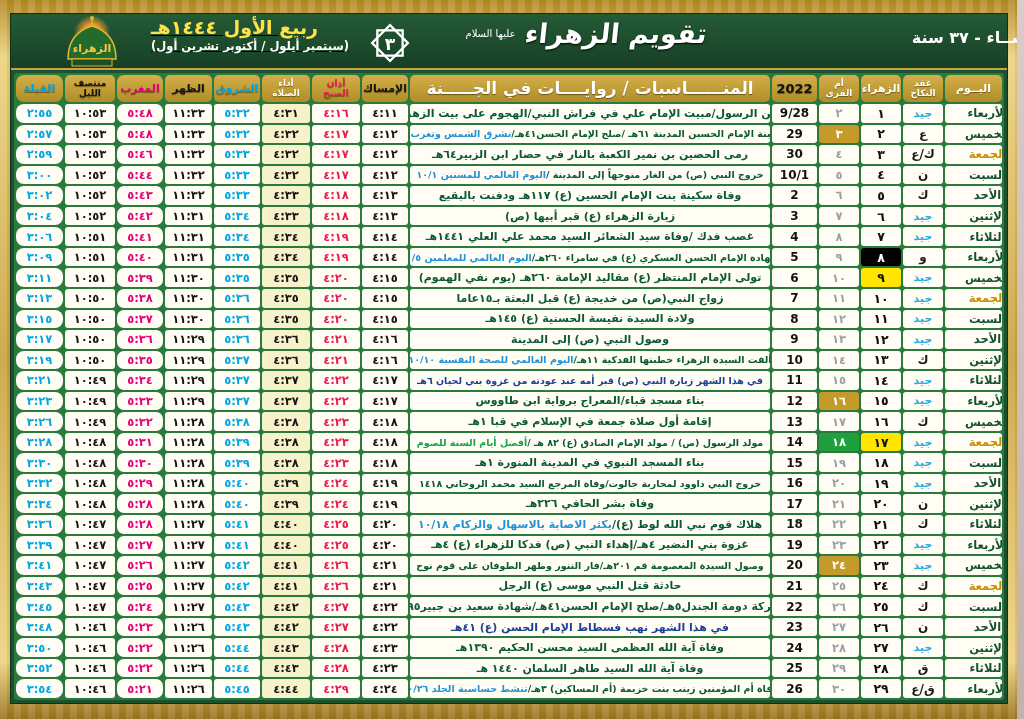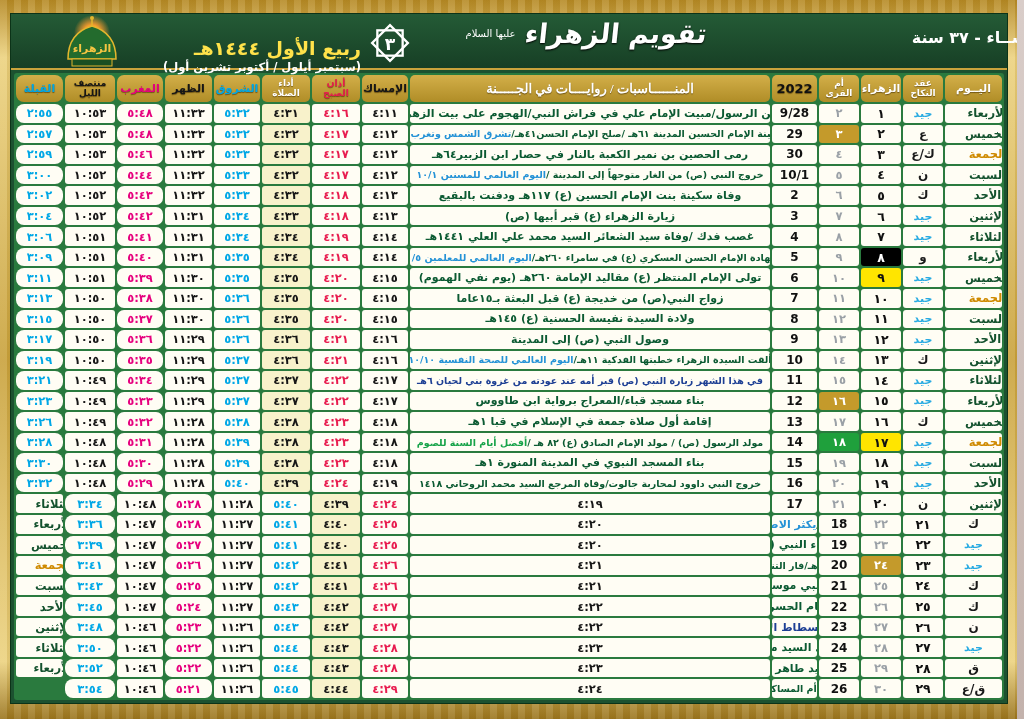--- a/index.html
+++ b/index.html
@@ -19,36 +19,36 @@
 
   
   .band { position:relative; flex:0 0 56px; background:linear-gradient(180deg,#245b36,#173f25); border-bottom:2px solid #caa33c; }
   .region { position:absolute; left:814px; top:14px; width:232px; text-align:right;
     color:#fff; font-size:16px; font-weight:bold; letter-spacing:1px; }
   .title-wrap { position:absolute; left:415px; top:4px; width:320px; text-align:center; color:#fff; }
   .title-main { font-size:27px; font-weight:bold; transform:skewX(-6deg); display:inline-block; text-shadow:0 1px 2px #000; }
   .title-suffix { font-size:10px; vertical-align:super; margin-right:4px; }
   .star-badge { position:absolute; left:356px; top:6px; width:46px; height:46px; }
   .star-badge svg { width:100%; height:100%; }
-  .month-wrap { position:absolute; left:140px; top:23px; width:210px; text-align:right; }
+  .month-wrap { position:absolute; left:140px; top:2px; width:210px; text-align:left;text-decoration:underline; }
   .month-h { color:#ffe24a; font-size:19px; font-weight:bold; }
   .month-g { color:#ffffff; font-size:11.5px; font-weight:bold; margin-top:1px; }
   .logo { position:absolute; left:46px; top:1px; width:70px; height:55px; }
 
   
   .table-wrap { flex:1 1 auto; padding:3px; }
   .cal { direction:rtl; height:100%; display:grid; gap:2px;
     grid-template-columns:57px 40px 40px 40px 45px 1fr 46px 48px 48px 46px 47px 46px 50px 47px;
     grid-template-rows:27px repeat(29, 1fr);
     background:#2a7a3e; padding:2px; border-radius:3px; }
 
   .hcell { background:linear-gradient(180deg,#d3af49,#b08d27); color:#fff; font-weight:bold;
     border-radius:5px; display:flex; align-items:center; justify-content:center; text-align:center;
     font-size:11px; line-height:1.02; white-space:pre-line; text-shadow:0 1px 1px rgba(60,40,0,.6); }
-  .hcell.col-occasion { font-size:13px; letter-spacing:1px;font-family:Liberation Serif, serif; }
+  .hcell.col-occasion { font-size:17px; letter-spacing:1px; }
   .hcell.col-greg { font-size:13px; }
   .hcell.col-midnight,.hcell.col-adhan,.hcell.col-ada,.hcell.col-nikah,.hcell.col-umm { font-size:9px; }
 
   .cell { background:#fffdf4; border-radius:3px; display:flex; align-items:center; justify-content:center;
     font-weight:bold; font-size:11.5px; color:#111; overflow:hidden; white-space:nowrap; }
 
   .col-qibla   { color:#00a7e6;border-radius:8px; }
   .col-midnight{ color:#161616; }
   .col-maghrib { color:#e6007e;border-radius:7px; }
   .col-dhuhr   { color:#161616; }
@@ -450,20 +450,23 @@
           <div class="cell col-sunrise">٥:٤٠</div>
           <div class="cell col-dhuhr">١١:٢٨</div>
           <div class="cell col-maghrib">٥:٢٩</div>
           <div class="cell col-midnight">١٠:٤٨</div>
           <div class="cell col-qibla">٣:٣٢</div>
           <div class="cell col-day">الإثنين</div>
           <div class="cell col-nikah">ن</div>
           <div class="cell col-zahra">٢٠</div>
           <div class="cell col-umm">٢١</div>
           <div class="cell col-greg">17</div>
+          <div class="cell col-occasion">
+            <span>وفاة بشر الحافي ٢٢٦هـ</span>
+          </div>
           <div class="cell col-imsak">٤:١٩</div>
           <div class="cell col-adhan">٤:٢٤</div>
           <div class="cell col-ada">٤:٣٩</div>
           <div class="cell col-sunrise">٥:٤٠</div>
           <div class="cell col-dhuhr">١١:٢٨</div>
           <div class="cell col-maghrib">٥:٢٨</div>
           <div class="cell col-midnight">١٠:٤٨</div>
           <div class="cell col-qibla">٣:٣٤</div>
           <div class="cell col-day">الثلاثاء</div>
           <div class="cell col-nikah">ك</div>

